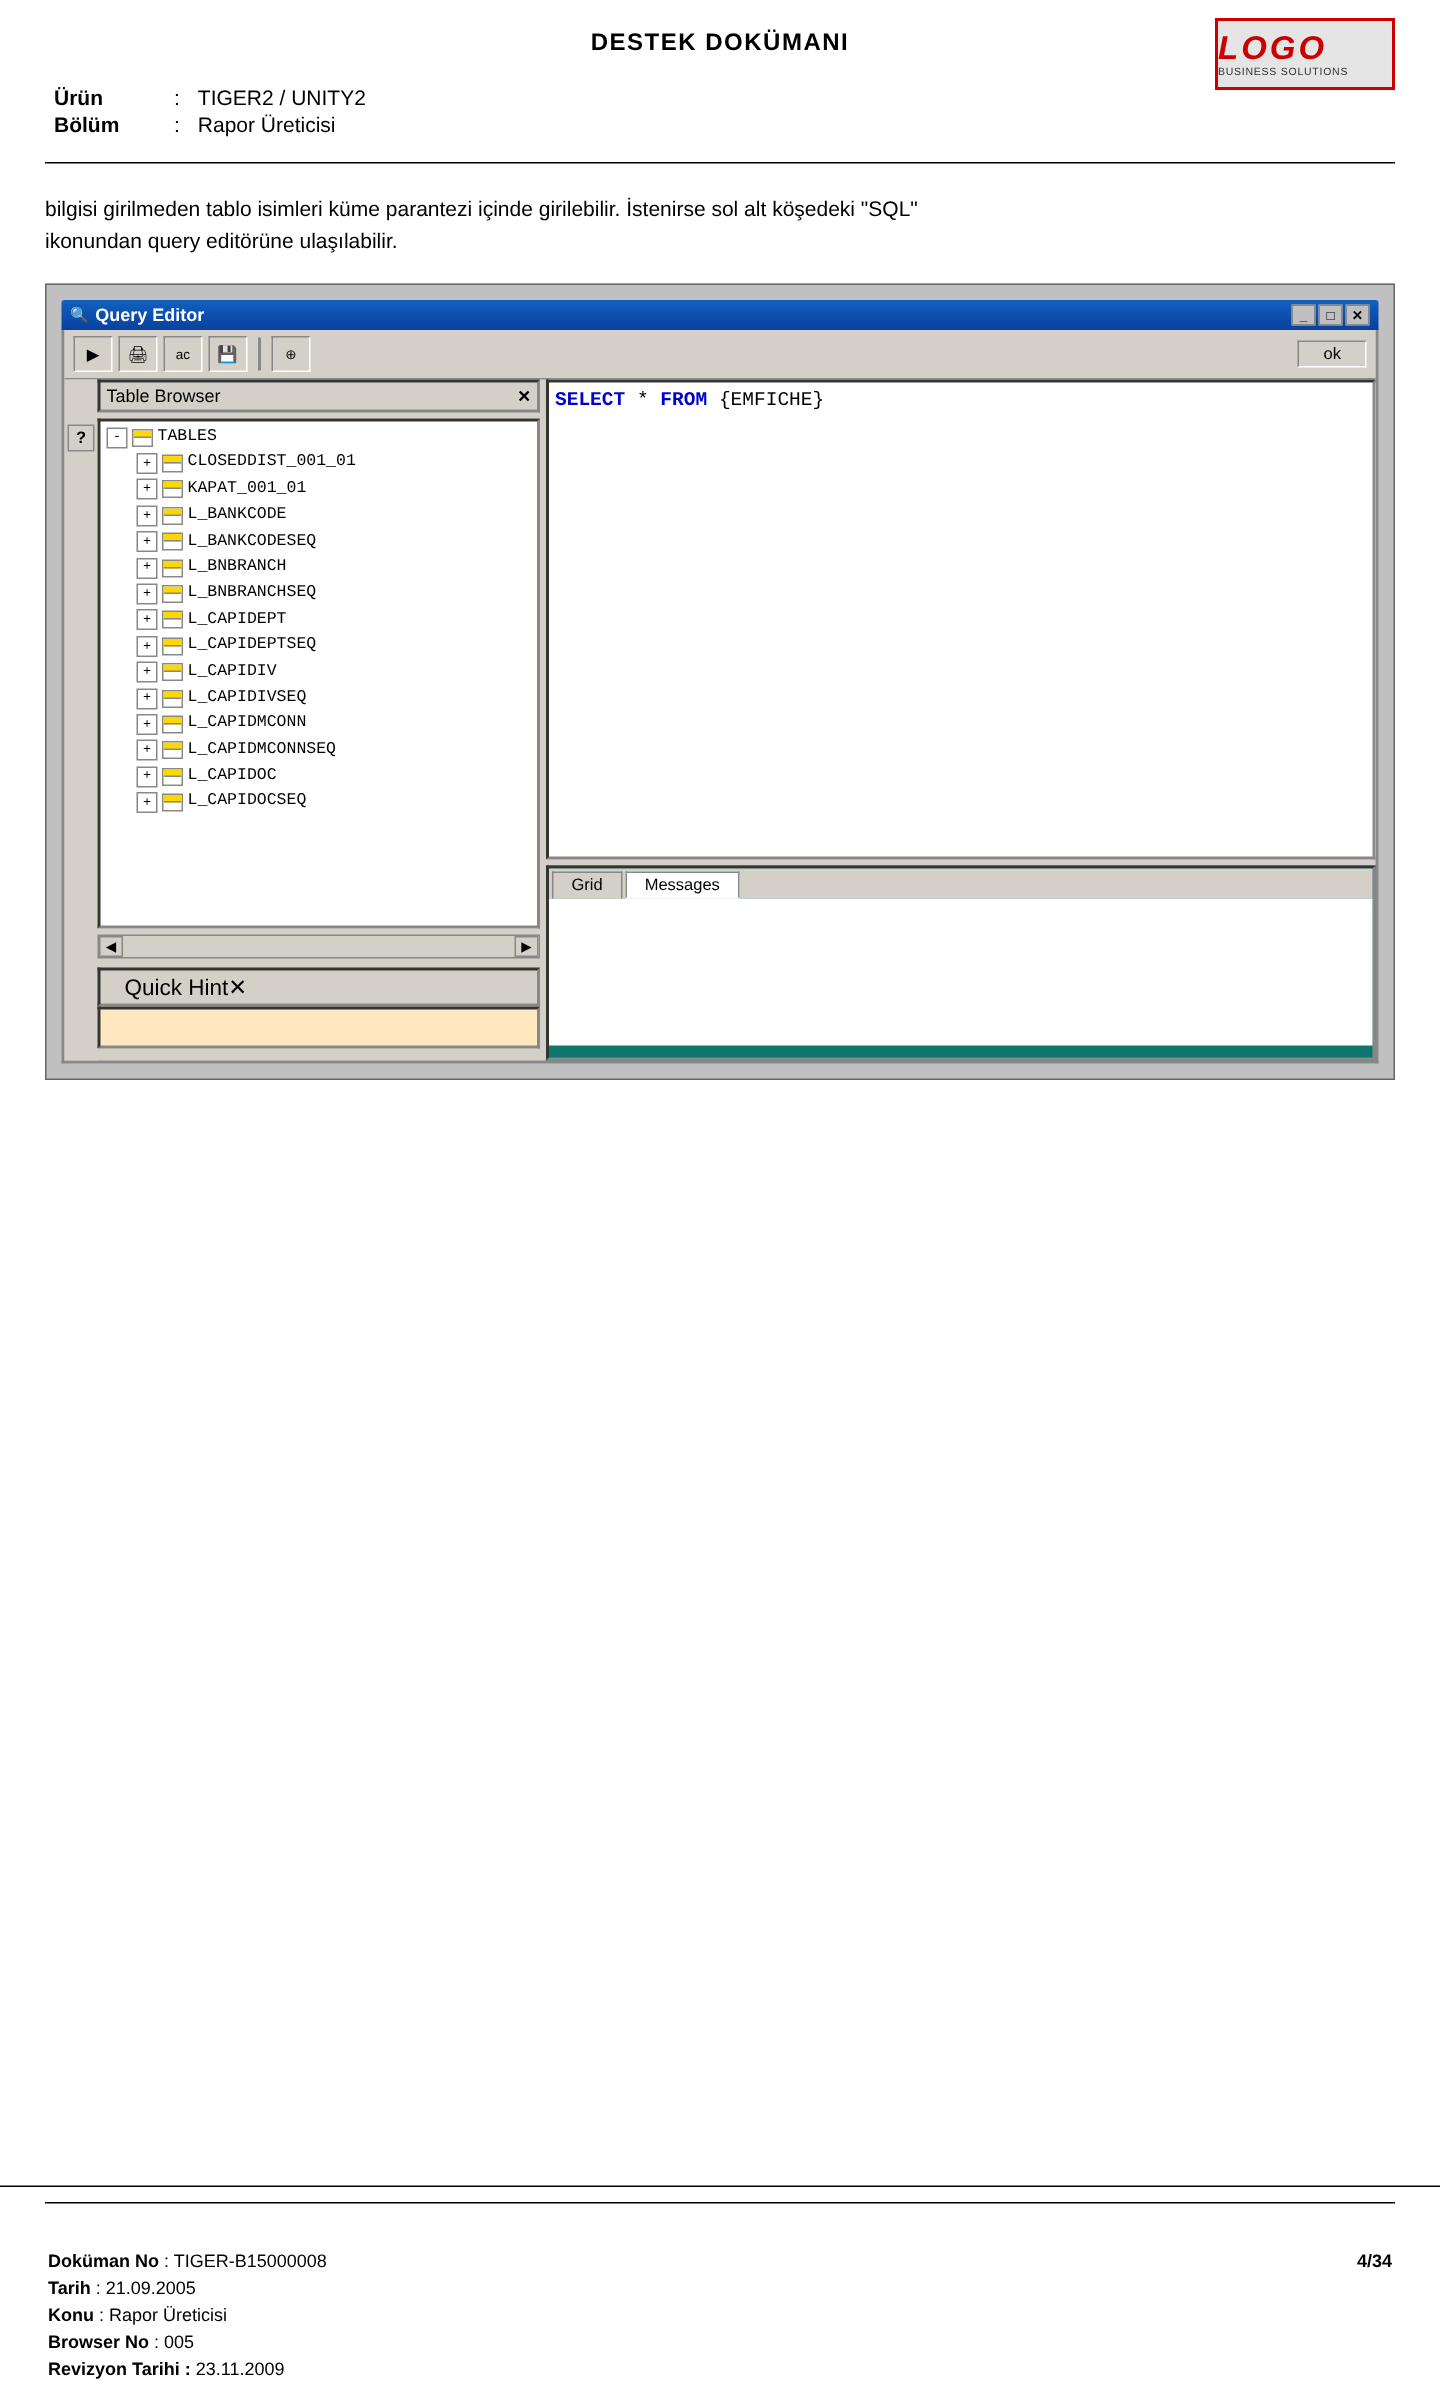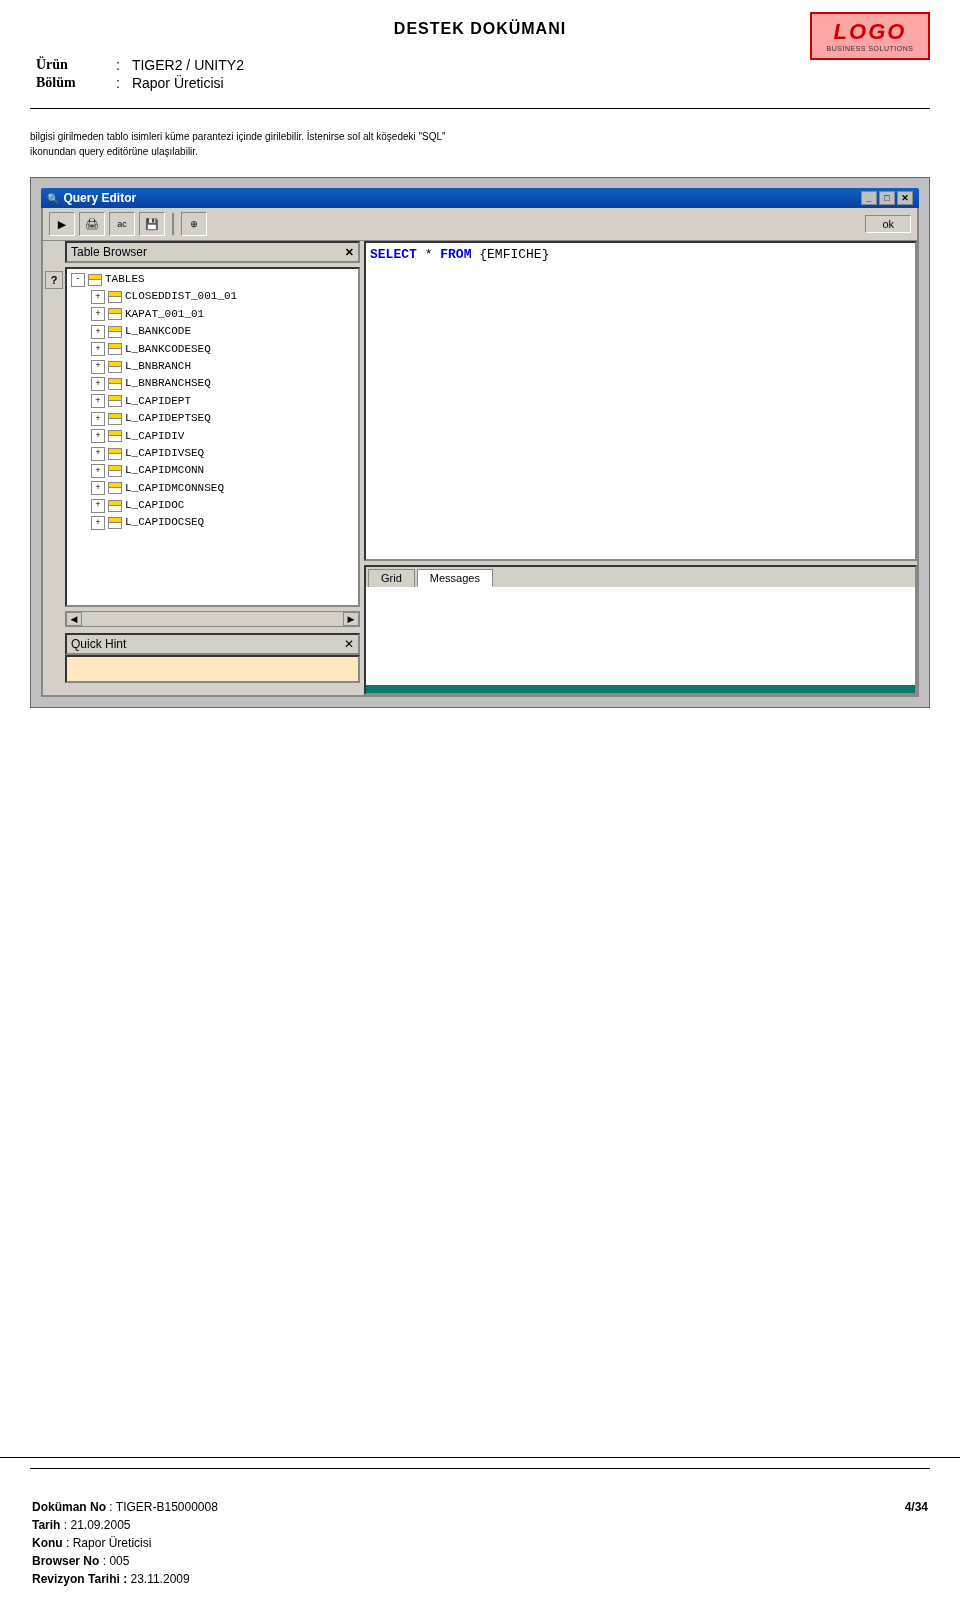--- a/index.html
+++ b/index.html
@@ -29,23 +29,23 @@
       width: 120px;
       height: 50px;
     }
 
     .logo-box {
       border: 2px solid #c00;
       width: 120px;
       height: 48px;
       display: flex;
       flex-direction: column;
-      align-items: center;
+      align-items: flex-start;
       justify-content: center;
-      background: #fca5a5;
+      background: #e5e5e5;
     }
     .logo-text-main {
       font-size: 22px;
       font-weight: bold;
       color: #cc0000;
       font-style: italic;
       letter-spacing: 2px;
       line-height: 1;
     }
     .logo-text-sub {
@@ -63,34 +63,33 @@
     .product-info table {
       border-collapse: collapse;
     }
     .product-info td {
       padding: 1px 6px;
       font-size: 14px;
     }
     .product-info td:first-child {
       font-weight: bold;
       min-width: 80px;
-      font-family: Liberation Serif, serif;
     }
 
     
     .divider {
       border: none;
       border-top: 1px solid #000;
       margin: 6px 30px;
     }
 
     
     .body-text {
       padding: 14px 28px 4px 30px;
-      font-size: 10px;
+      font-size: 14px;
       line-height: 1.5;
     }
 
     
     .screenshot-area {
       margin: 14px 30px;
       border: 1px solid #666;
       background: #c0c0c0;
       padding: 10px;
     }
@@ -268,24 +267,23 @@
       align-items: center;
     }
 
     
     .quick-hint-panel {
       margin-top: 2px;
     }
     .quick-hint-title {
       background: #d4d0c8;
       border: 2px inset #888;
-      padding: 2px 4px;
-      font-size: 12px;
-      display: flex;
-      justify-content: space-between;
+      padding: 2px 16px;
+      font-size: 15px;
+      display: flex;
       align-items: center;
     }
     .quick-hint-input {
       background: #ffe8c0;
       border: 2px inset #888;
       height: 28px;
       width: 100%;
     }
 
     

